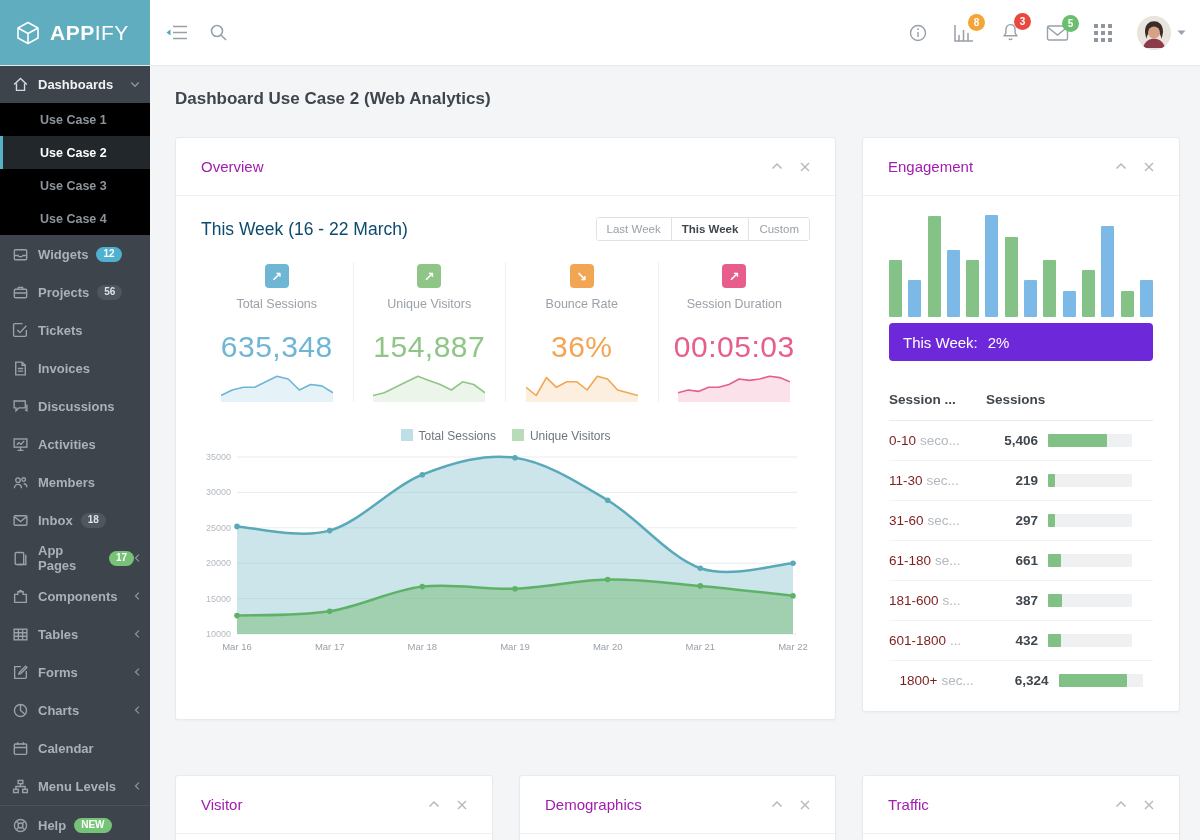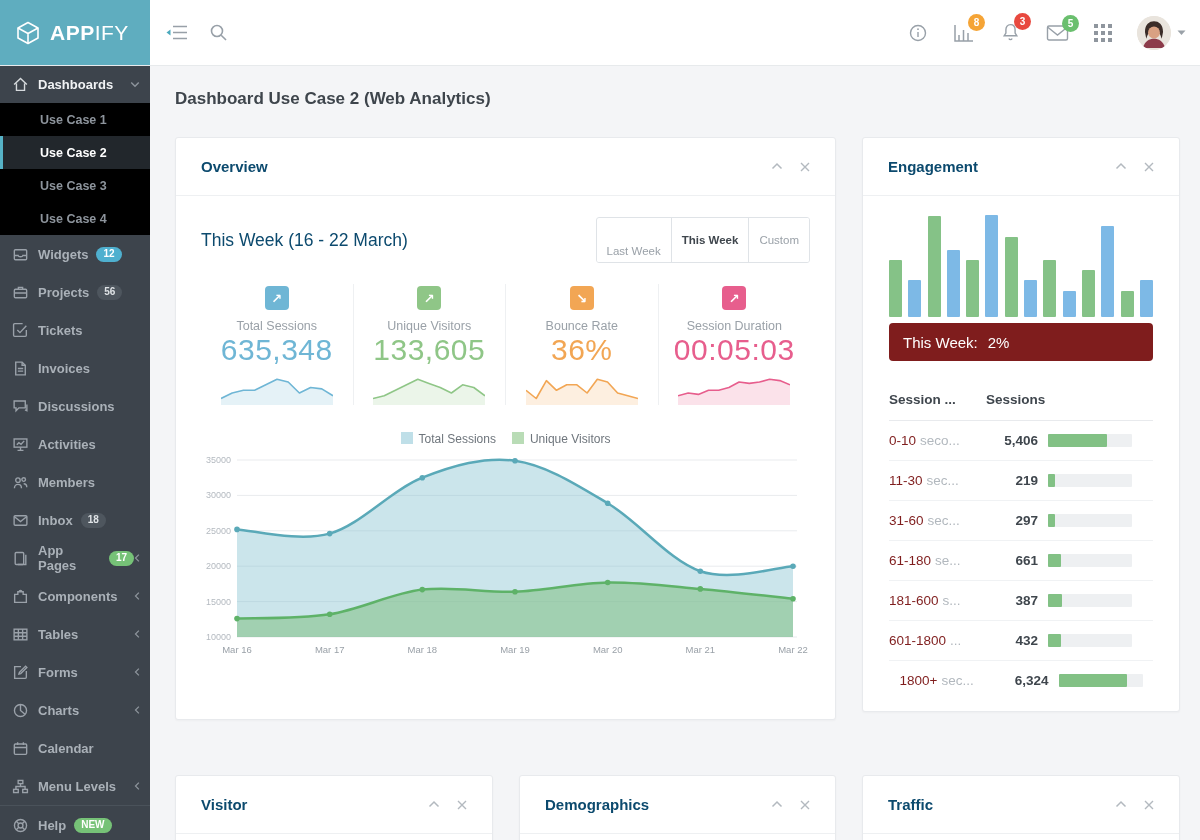--- a/index.html
+++ b/index.html
@@ -30,37 +30,37 @@
   .sub-item.active{background:#22272c;color:#fff;border-left:3px solid #56b2c6;padding-left:37px;}
   .sbadge{margin-left:8px;font-size:10px;font-weight:700;padding:2.5px 7px;border-radius:9px;line-height:1;}
   .b-teal{background:#4fb0cf;color:#fff;}
   .b-dark{background:#4e565e;color:#dfe3e6;}
   .b-green{background:#76c277;color:#fff;}
   .side-div{border-top:1px solid #4a525a;}
   
   .page-title{position:absolute;left:175px;top:89px;font-size:17px;font-weight:600;color:#3e454c;}
   .card{position:absolute;background:#fff;border:1px solid #e8eaed;border-radius:3px;box-sizing:border-box;box-shadow:0 1px 2px rgba(0,0,0,.03);overflow:hidden;}
   .card-header{height:57px;display:flex;align-items:center;padding:0 25px;border-bottom:1px solid #eef0f2;}
-  .card-title{font-size:15px;font-weight:700;color:#0c4a6e;}
+  .card-title{font-size:15px;font-weight:400;color:#a21caf;}
   .card-tools{margin-left:auto;display:flex;gap:17px;color:#b3b9bf;}
   .tool{cursor:pointer;}
   
   #overview-card{left:175px;top:137px;width:661px;height:583px;}
   .ov-period-row{display:flex;align-items:center;padding:21px 25px 0;}
   .period-label{font-size:17.5px;font-weight:400;color:#0c4a6e;}
   .btn-group{margin-left:auto;display:flex;border:1px solid #dfe3e7;border-radius:3px;overflow:hidden;background:#fff;}
   .rbtn{padding:5px 10px;font-size:11.5px;color:#9aa1a8;background:#fff;border:none;border-left:1px solid #dfe3e7;cursor:pointer;font-family:inherit;}
-  .rbtn:first-child{border-left:none;margin-top:22px;}
+  .rbtn:first-child{border-left:none;}
   .rbtn.active{color:#3f464d;font-weight:700;}
   .metrics{display:flex;margin-top:21px;padding:0 25px;}
   .metric{flex:1;text-align:center;border-right:1px solid #eef0f2;padding:2px 0 0;}
   .metric:last-child{border-right:none;}
   .m-icon{width:24px;height:24px;border-radius:4px;color:#fff;display:inline-flex;align-items:center;justify-content:center;font-size:13px;font-weight:700;}
   .m-label{margin-top:9px;font-size:12.5px;color:#9aa1a8;}
-  .m-value{margin-top:0;font-size:30px;font-weight:300;letter-spacing:.5px;}
+  .m-value{margin-top:19px;font-size:30px;font-weight:300;letter-spacing:.5px;}
   .spark{margin:8px auto 0;}
   .legend{display:flex;justify-content:center;align-items:center;gap:16px;margin-top:27px;font-size:12px;color:#6e757c;}
   .legend .sq{width:12px;height:12px;display:inline-block;margin-right:6px;vertical-align:-1px;}
   #main-chart{margin:4px auto 0;}
   
   #engagement-card{left:862px;top:137px;width:318px;height:575px;}
   .ebars{margin:18px 26px 0;height:103px;display:flex;align-items:flex-end;justify-content:space-between;}
   .ebar{width:13px;border-radius:1px;}
   .banner{margin:6px 26px 0;height:38px;border-radius:4px;color:#fff;display:flex;align-items:center;gap:10px;padding:0 14px;font-size:15px;}
   .etable{margin:17px 26px 0;}
@@ -417,21 +417,21 @@
       <div class="m-label">Total Sessions</div>
       <div class="m-value" style="color: rgb(111, 182, 213);">635,348</div>
       <svg class="spark" width="112" height="30" viewBox="0 0 112 30">
           <polygon points="0,30 0.0,23.5 11.2,18.0 22.4,15.3 33.6,15.3 44.8,9.8 56.0,4.3 67.2,7.0 78.4,18.0 89.6,12.5 100.8,13.9 112.0,20.8 112,30" fill="#6fb6d5" opacity="0.18"></polygon>
           <polyline points="0.0,23.5 11.2,18.0 22.4,15.3 33.6,15.3 44.8,9.8 56.0,4.3 67.2,7.0 78.4,18.0 89.6,12.5 100.8,13.9 112.0,20.8" fill="none" stroke="#6fb6d5" stroke-width="1.6" stroke-linejoin="round"></polyline>
         </svg>
     </div>
     <div class="metric">
       <span class="m-icon" style="background: rgb(143, 198, 135);">↗</span>
       <div class="m-label">Unique Visitors</div>
-      <div class="m-value" style="color: rgb(143, 198, 135);">133,605</div>
+      <div class="m-value" style="color: rgb(143, 198, 135);">154,887</div>
       <svg class="spark" width="112" height="30" viewBox="0 0 112 30">
           <polygon points="0,30 0.0,23.5 11.2,20.8 22.4,15.3 33.6,9.8 44.8,4.3 56.0,8.4 67.2,12.5 78.4,18.0 89.6,9.8 100.8,12.5 112.0,20.8 112,30" fill="#8fc687" opacity="0.18"></polygon>
           <polyline points="0.0,23.5 11.2,20.8 22.4,15.3 33.6,9.8 44.8,4.3 56.0,8.4 67.2,12.5 78.4,18.0 89.6,9.8 100.8,12.5 112.0,20.8" fill="none" stroke="#8fc687" stroke-width="1.6" stroke-linejoin="round"></polyline>
         </svg>
     </div>
     <div class="metric">
       <span class="m-icon" style="background: rgb(242, 166, 84);">↘</span>
       <div class="m-label">Bounce Rate</div>
       <div class="m-value" style="color: rgb(242, 166, 84);">36%</div>
       <svg class="spark" width="112" height="30" viewBox="0 0 112 30">
@@ -519,21 +519,21 @@
       <div class="ebar" style="height: 102px; background: rgb(125, 185, 230);"></div>
       <div class="ebar" style="height: 80px; background: rgb(133, 194, 135);"></div>
       <div class="ebar" style="height: 37px; background: rgb(125, 185, 230);"></div>
       <div class="ebar" style="height: 57px; background: rgb(133, 194, 135);"></div>
       <div class="ebar" style="height: 26px; background: rgb(125, 185, 230);"></div>
       <div class="ebar" style="height: 47px; background: rgb(133, 194, 135);"></div>
       <div class="ebar" style="height: 91px; background: rgb(125, 185, 230);"></div>
       <div class="ebar" style="height: 26px; background: rgb(133, 194, 135);"></div>
       <div class="ebar" style="height: 37px; background: rgb(125, 185, 230);"></div>
     </div>
-  <div class="banner" id="engagement-banner" style="background: #7f1d1d;">
+  <div class="banner" id="engagement-banner" style="background: #6d28d9;">
     <span>This Week:</span>
     <span>2%</span>
   </div>
   <div class="etable">
     <div class="etable-head">
       <span class="ecol1">Session ...</span>
       <span>Sessions</span>
     </div>
     <div id="engagement-rows">
         <div class="erow">

